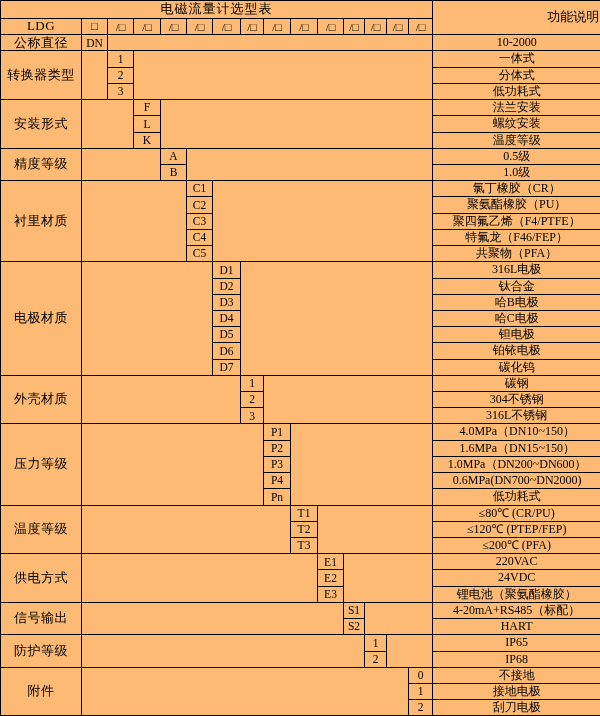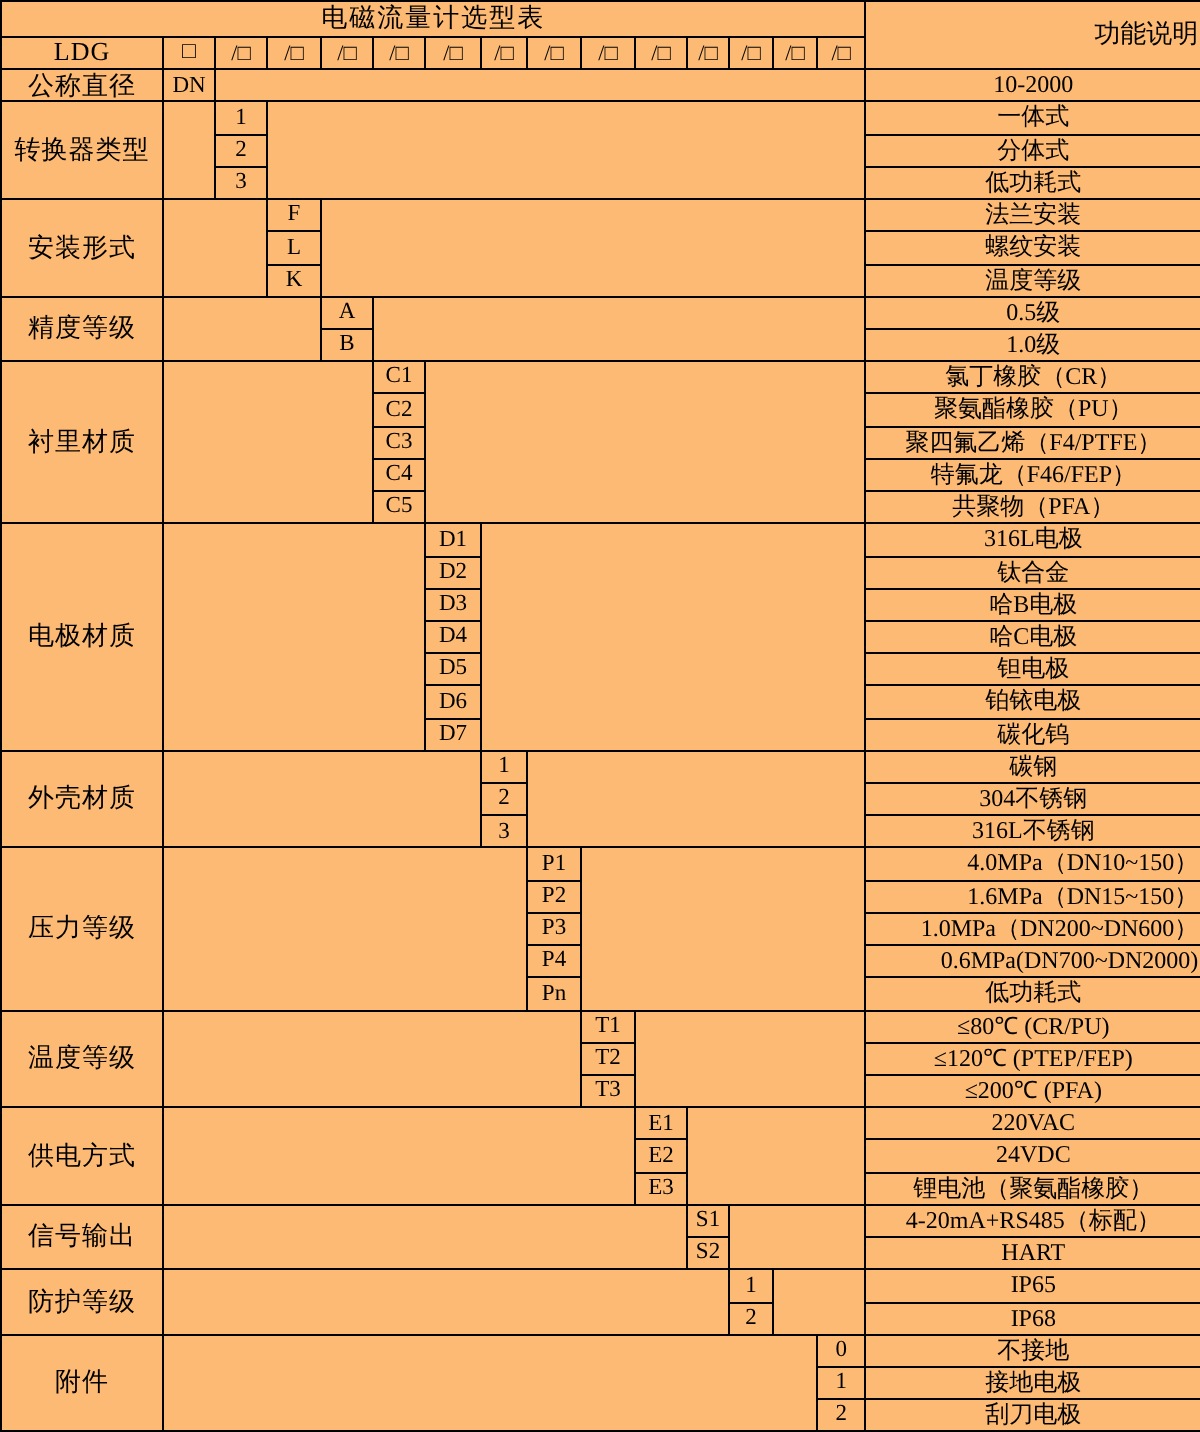--- a/index.html
+++ b/index.html
@@ -7,21 +7,21 @@
   table{border-collapse:collapse;table-layout:fixed;width:600px;background:#fdba74;font-family:Liberation Serif, serif;}
   td{border:1px solid #000;padding:0 1px;font-size:12px;text-align:center;vertical-align:middle;overflow:hidden;white-space:nowrap;line-height:1.1;}
   tr{height:16.23px;}
   tr.title-row{height:18px;}
   td.title{font-size:13px;letter-spacing:1px;}
   td.funchead{font-size:13px;text-align:right;}
   td.lbl{font-size:13px;letter-spacing:0.5px;}
   td.code{font-size:11.5px;padding:0;}
   td.slot{font-size:11px;padding:0;}
   td.func{font-size:12px;}
-  td.func.left{text-align:right;padding-left:2px;}
+  td.func.left{text-align:center;padding-left:2px;}
   td.empty{border:1px solid #000;}
 </style>
 </head>
 <body>
 
 <table>
 <colgroup>
   <col style="width:81px">
       <col style="width:26px">
       <col style="width:26px">

